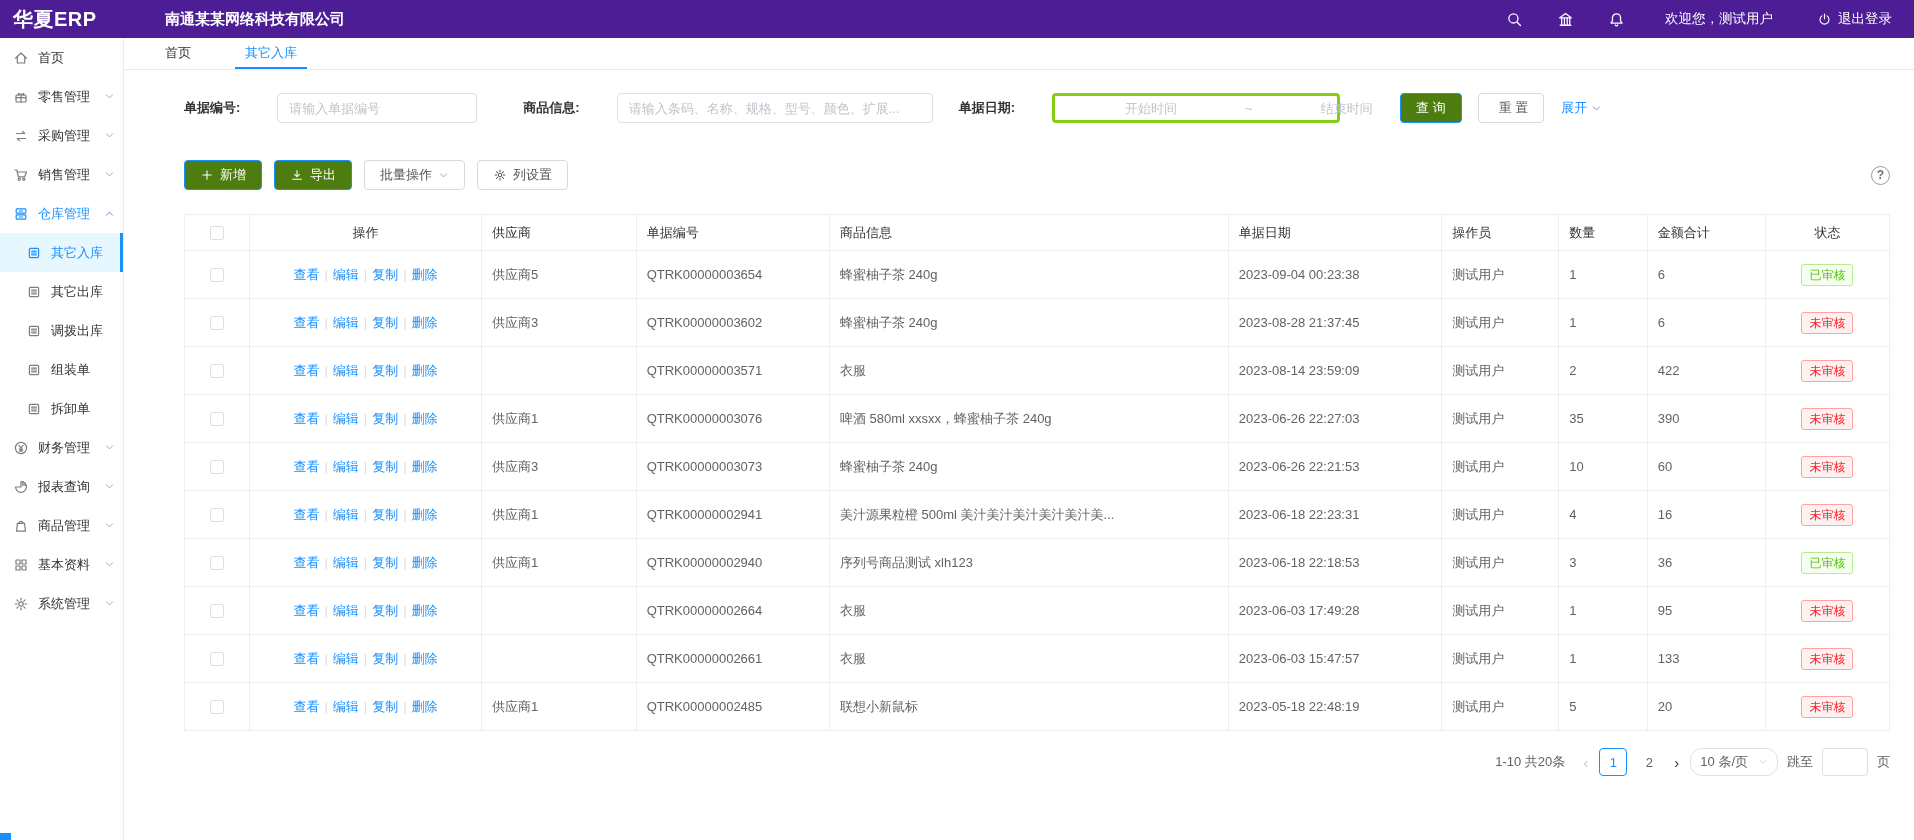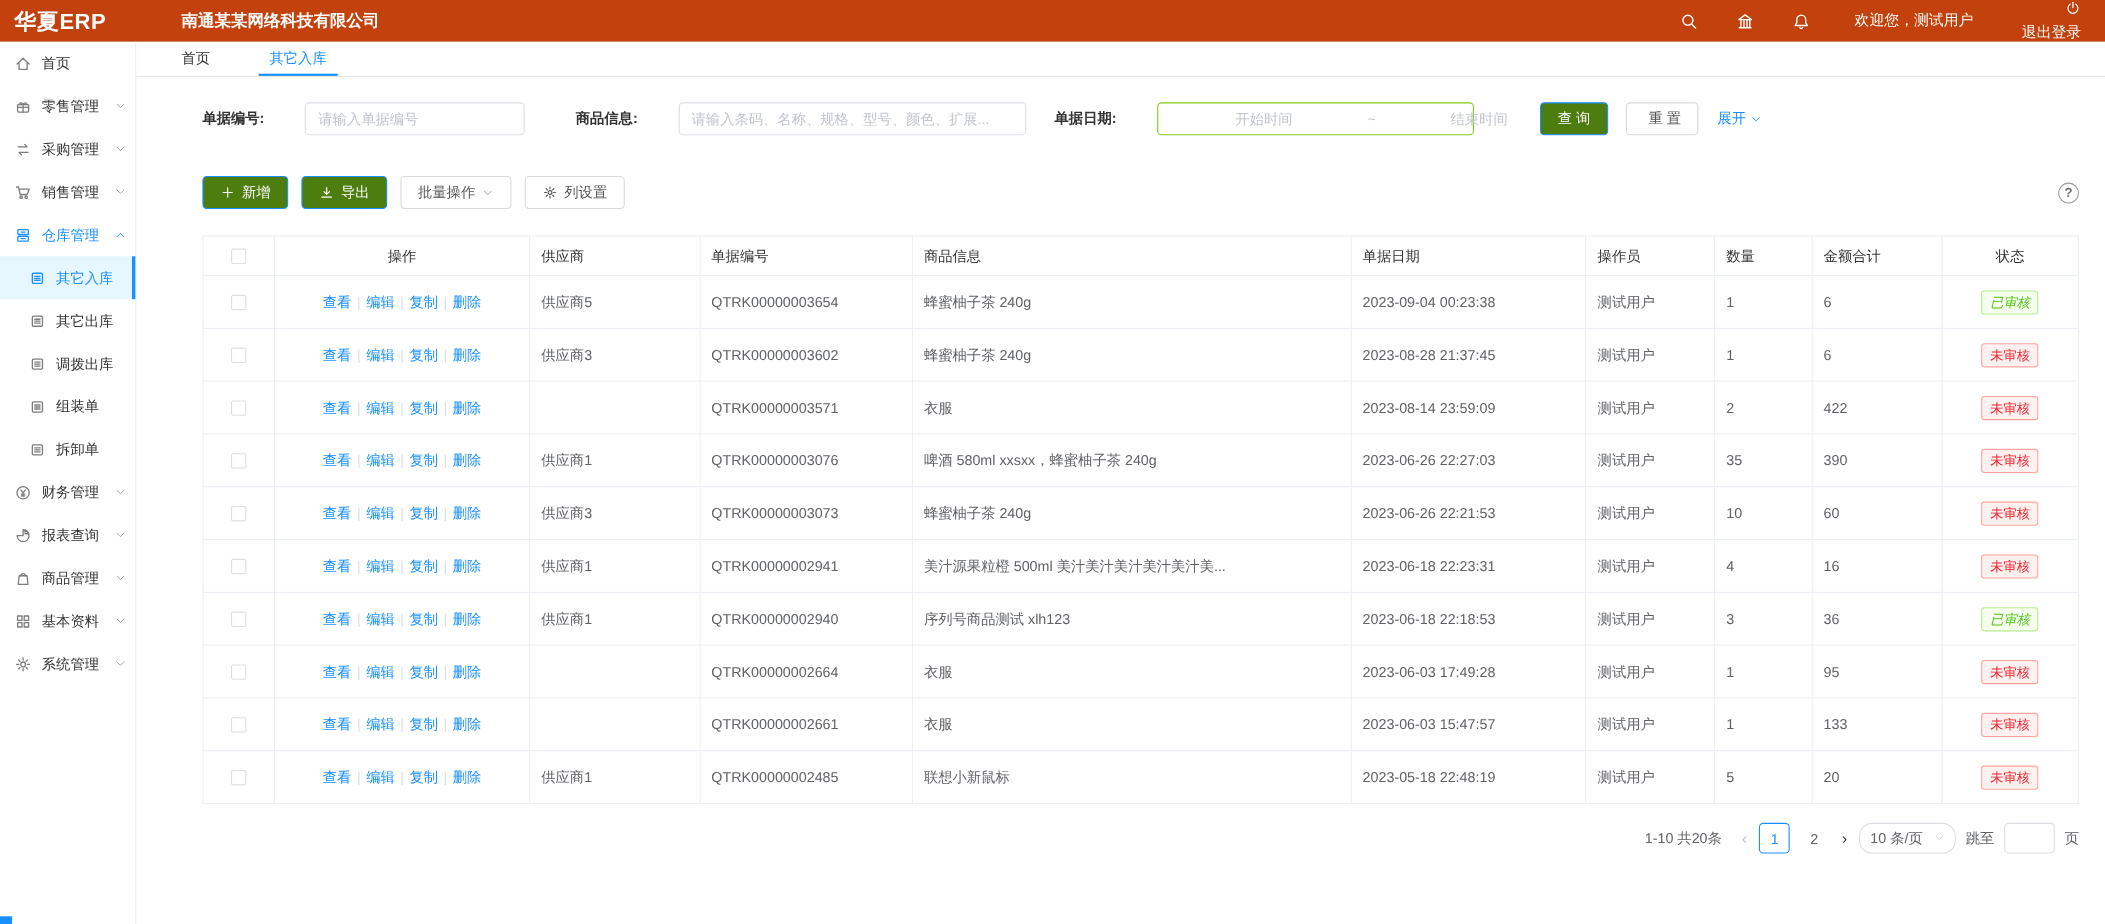--- a/index.html
+++ b/index.html
@@ -1,27 +1,27 @@
 <!DOCTYPE html>
 <html><head>
 <meta charset="utf-8">
 <style>
   * { box-sizing: border-box; margin: 0; padding: 0; }
   html,body { width:1914px; height:840px; overflow:hidden; }
   body { font-family:"Liberation Sans", sans-serif; font-size:13px; color:#333; background:#fff; position:relative; }
 
   
-  .topbar { height:38px; background:#c2410c; display:flex; align-items:center; color:#fff; }
+  .topbar { height:38px; background:#4c1d95; display:flex; align-items:center; color:#fff; }
   .logo { width:123px; padding-left:13px; font-size:20px; font-weight:bold; letter-spacing:.5px; flex:none; }
   .company { margin-left:42px; font-size:15px; font-weight:bold; }
   .topbar-right { margin-left:auto; display:flex; align-items:center; padding-right:22px; }
   .tb-icon { width:17px; height:17px; margin-left:34px; cursor:pointer; display:inline-flex; }
   .tb-icon svg { width:100%; height:100%; }
   .welcome { margin-left:40px; font-size:13.5px; cursor:pointer; }
-  .logout { margin-left:44px; display:flex; align-items:flex-end; gap:6px; font-size:13.5px; cursor:pointer;flex-direction:column; }
+  .logout { margin-left:44px; display:flex; align-items:center; gap:6px; font-size:13.5px; cursor:pointer; }
   .logout .tb-icon { margin-left:0; width:15px; height:15px; }
 
   
   .layout { display:flex; height:802px; }
   .sidebar { width:124px; flex:none; border-right:1px solid #ebebeb; background:#fff; }
   .menu-item { height:39px; display:flex; align-items:center; padding:0 8px 0 13px; cursor:pointer; color:#333; }
   .menu-item .mi-icon { width:16px; height:16px; margin-right:9px; color:#7d7d7d; display:inline-flex; flex:none; }
   .menu-item .mi-icon svg { width:100%; height:100%; }
   .menu-item .chevron { margin-left:auto; width:11px; height:11px; color:#999; display:inline-flex; }
   .menu-item .chevron svg { width:100%; height:100%; }
@@ -43,21 +43,21 @@
 
   .filter-row { margin-top:23px; display:flex; align-items:center; }
   .fgroup { display:flex; align-items:center;gap:24px; }
   .flabel { font-weight:bold; color:#333; margin-right:13px; white-space:nowrap; }
   .finput { height:30px; border:1px solid #dcdfe6; border-radius:4px; padding:0 11px; font-size:13px; color:#606266; font-family:"Liberation Sans",sans-serif; outline:none; background:#fff; }
   .finput::placeholder { color:#c0c4cc; }
   .w-order { width:200px; }
   .w-prod { width:316px; margin-right:0; }
   .gap2 { margin-left:46px; }
   .gap3 { margin-left:26px; }
-  .daterange { width:288px; height:30px; border:1px solid #84cc16; border-radius:4px; display:flex; align-items:center; padding:0 8px; background:#fff; }
+  .daterange { width:288px; height:30px; border:3px solid #84cc16; border-radius:4px; display:flex; align-items:center; padding:0 8px; background:#fff; }
   .daterange input { border:none; outline:none; flex:1; text-align:center; font-size:13px; color:#606266; font-family:"Liberation Sans",sans-serif; background:transparent; }
   .daterange input::placeholder { color:#c0c4cc; }
   .dr-sep { color:#c0c4cc; padding:0 6px; }
   .btn { height:30px; border-radius:4px; border:1px solid #d9d9d9; background:#fff; color:#555; font-size:13px; padding:0 15px; cursor:pointer; display:inline-flex; align-items:center; gap:6px; font-family:"Liberation Sans",sans-serif; white-space:nowrap; }
   .btn-primary { background:#4d7c0f; border-color:#1890ff; color:#fff; }
   .btn-search { margin-left:60px; }
   .btn-reset { margin-left:16px;padding-left:20px; }
   .expand-link { margin-left:17px; color:#1890ff; cursor:pointer; display:inline-flex; align-items:center; gap:4px; }
   .expand-link .chev { width:11px; height:11px; display:inline-flex; }
   .expand-link .chev svg { width:100%; height:100%; }
@@ -70,21 +70,21 @@
   
   table { margin-top:24px; width:100%; border-collapse:collapse; table-layout:fixed; }
   th, td { border:1px solid #ebeef5; padding:0 10px; font-weight:normal; color:#606266; overflow:hidden; white-space:nowrap; text-overflow:ellipsis; }
   th { height:36px; color:#333; text-align:left; background:#fff; }
   td { height:48px; }
   th.c, td.c { text-align:center; }
   .cb { width:14px; height:14px; border:1px solid #dcdfe6; border-radius:2px; background:#fff; display:inline-block; vertical-align:middle; cursor:pointer; }
   .act-link { color:#1890ff; cursor:pointer; }
   .act-sep { color:#dcdfe6; margin:0 5px; }
   .badge { display:inline-block; font-size:12px; line-height:1; padding:4px 7px; border-radius:3px; border:1px solid; }
-  .badge.approved { color:#52c41a; border-color:#b7eb8f; background:#f6ffed;font-style:italic; }
+  .badge.approved { color:#52c41a; border-color:#b7eb8f; background:#f6ffed; }
   .badge.pending { color:#f5222d; border-color:#ffa39e; background:#fff1f0; }
 
   
   .pagination { margin-top:17px; display:flex; align-items:center; justify-content:flex-end; gap:9px; color:#606266; }
   .pg-total { margin-right:7px; }
   .pg-arrow { font-size:15px; cursor:pointer; color:#333; padding:0 2px; }
   .pg-arrow.disabled { color:#c0c4cc; cursor:default; }
   .pg-num { min-width:28px; height:28px; display:inline-flex; align-items:center; justify-content:center; cursor:pointer; border-radius:4px; }
   .pg-num.current { border:1px solid #1890ff; color:#1890ff; }
   .pg-size { height:28px; border:1px solid #dcdfe6; border-radius:12px; display:inline-flex; align-items:center; gap:10px; padding:0 9px; cursor:pointer; color:#606266; }

